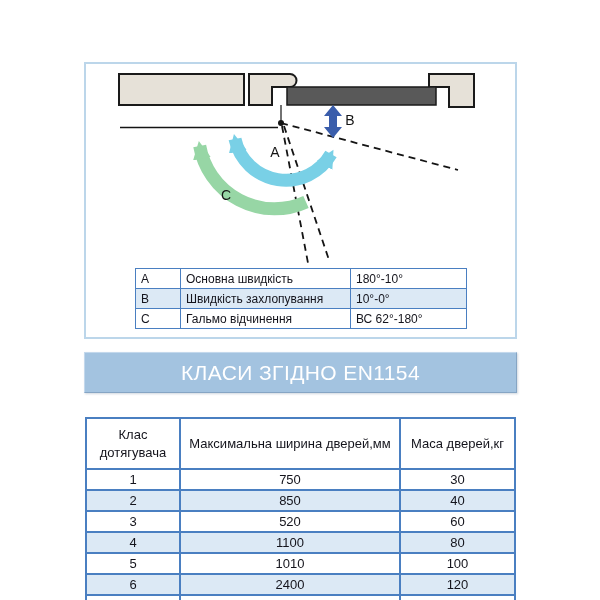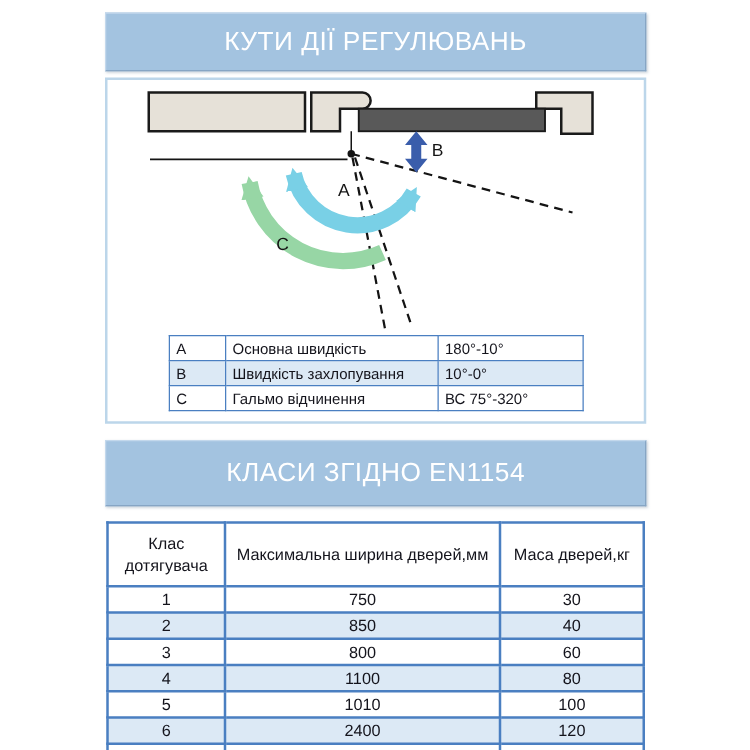--- a/index.html
+++ b/index.html
@@ -13,21 +13,21 @@
   .title-bar{
     position:absolute;left:0;width:433px;
     background:#a3c3e0;color:#ffffff;
     display:flex;align-items:center;justify-content:center;
     font-size:21px;letter-spacing:.4px;
     border:1px solid #c3d8ec;border-bottom-color:#86a5c4;border-right-color:#86a5c4;
     box-shadow:1px 1px 2px rgba(120,140,160,.35);
     box-sizing:border-box;
   }
   #angles-title{top:10px;height:47px;}
-  #classes-title{top:352px;height:53px;}
+  #classes-title{top:352px;height:41px;}
 
   .panel{
     position:absolute;left:0;top:62px;width:433px;height:277px;
     background:#ffffff;border:2px solid #bcd6ea;box-sizing:border-box;
   }
   svg.diagram{position:absolute;left:0;top:0;width:429px;height:273px;display:block;}
 
   table.legend{
     position:absolute;left:49px;top:204px;width:331px;
     border-collapse:collapse;table-layout:fixed;
@@ -52,21 +52,20 @@
     border:2px solid #4a7fc1;text-align:center;height:17px;
     padding:1px 2px;background:#ffffff;
   }
   table.classes tr.alt td{background:#dce9f5;}
 </style>
 </head>
 <body>
 
 <div class="container">
 
-  <div class="title-bar" id="angles-title">КУТИ ДІЇ РЕГУЛЮВАНЬ</div>
 
   <div class="panel">
     <svg class="diagram" viewBox="0 0 429 273">
       <defs>
         <marker id="head-cyan" markerUnits="userSpaceOnUse" markerWidth="28" markerHeight="28" refX="13" refY="9" orient="auto-start-reverse">
           <path d="M0,0 L18,9 L0,18 Z" fill="#79d0e6"></path>
         </marker>
         <marker id="head-green" markerUnits="userSpaceOnUse" markerWidth="28" markerHeight="28" refX="13" refY="9" orient="auto-start-reverse">
           <path d="M0,0 L18,9 L0,18 Z" fill="#97d6a5"></path>
         </marker>
@@ -111,21 +110,21 @@
             <td>180°-10°</td>
           </tr>
           <tr class="alt">
             <td>B</td>
             <td>Швидкість захлопування</td>
             <td>10°-0°</td>
           </tr>
           <tr>
             <td>C</td>
             <td>Гальмо відчинення</td>
-            <td>ВС 75°-320°</td>
+            <td>ВС 62°-180°</td>
           </tr>
         </tbody>
     </table>
   </div>
 
   <div class="title-bar" id="classes-title">КЛАСИ ЗГІДНО EN1154</div>
 
   <div class="classes-wrap">
     <table class="classes">
       <colgroup>
@@ -146,21 +145,21 @@
             <td>750</td>
             <td>30</td>
           </tr>
           <tr class="alt">
             <td>2</td>
             <td>850</td>
             <td>40</td>
           </tr>
           <tr>
             <td>3</td>
-            <td>800</td>
+            <td>520</td>
             <td>60</td>
           </tr>
           <tr class="alt">
             <td>4</td>
             <td>1100</td>
             <td>80</td>
           </tr>
           <tr>
             <td>5</td>
             <td>1010</td>

